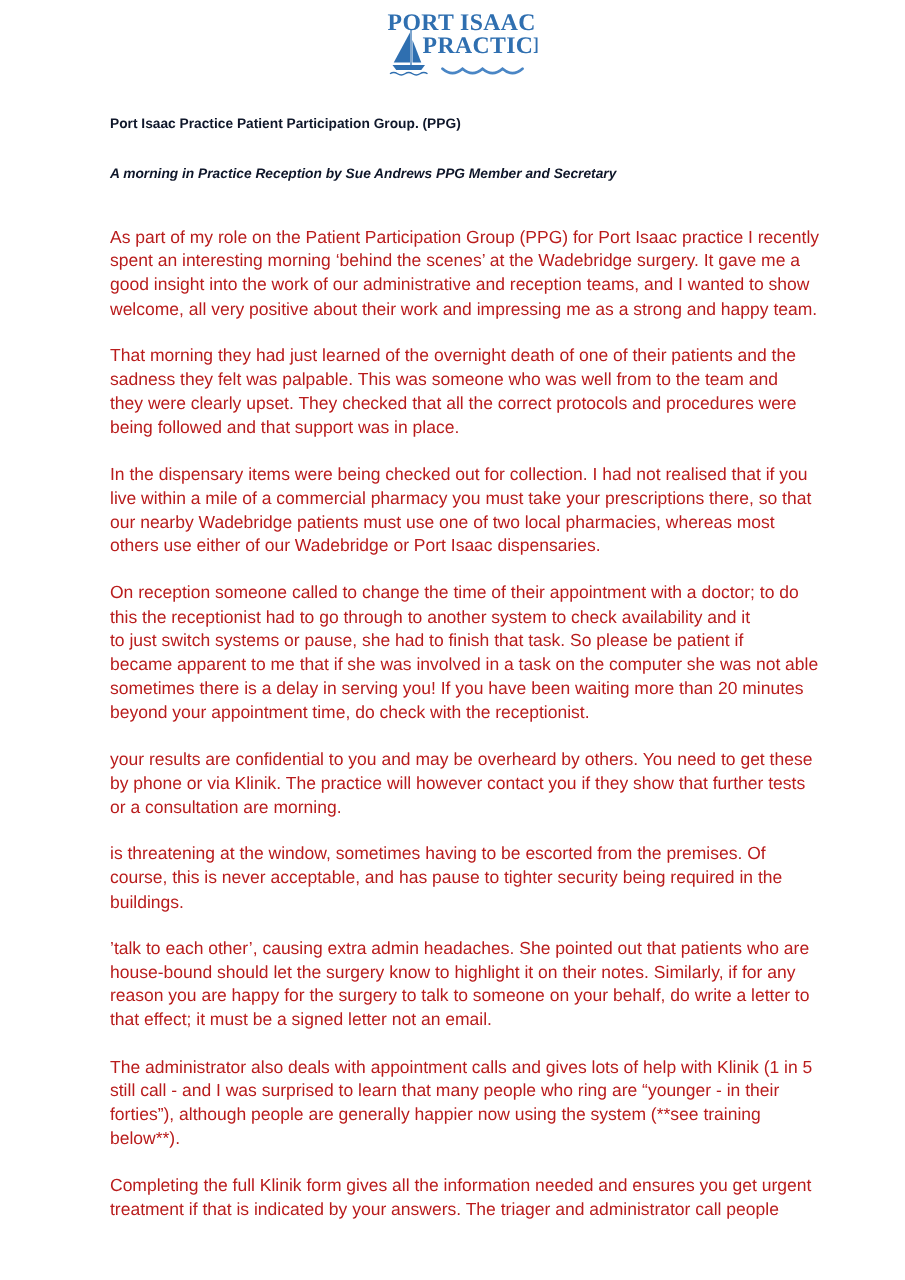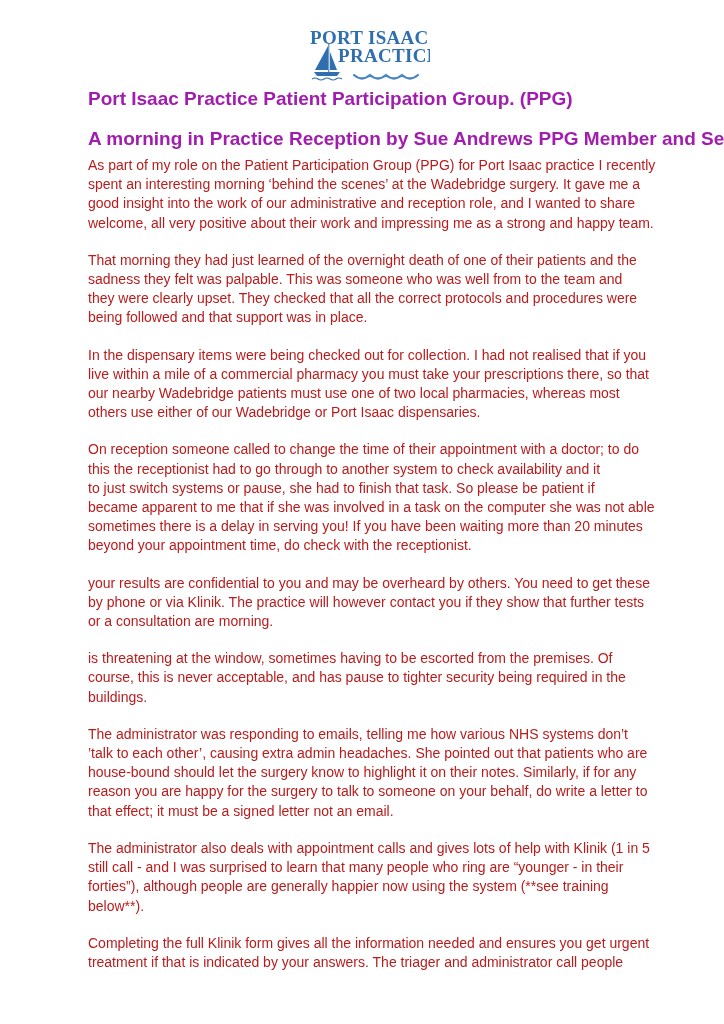--- a/index.html
+++ b/index.html
@@ -11,41 +11,41 @@
       width: 724px;
       height: 1024px;
       position: relative;
       overflow: hidden;
       font-family: "Liberation Sans", sans-serif;
       color: #1a1a1a;
     }
     .logo {
       position: absolute;
       left: 302px;
-      top: 24px;
+      top: 4px;
       width: 128px;
       height: 62px;
     }
     .logo svg { display: block; }
     .page {
       position: absolute;
       left: 88px;
       top: 90px;
       width: 560px;
     }
     .heading {
       font-weight: bold;
-      font-size: 19px;
+      font-size: 11px;
       line-height: 18px;
       margin: 0;
       white-space: nowrap;
-      color: #a21caf;
+      color: #0f172a;
     }
     .heading.h1 { margin-bottom: 22px; }
-    .heading.h2 { margin-bottom: 8px; }
+    .heading.h2 { margin-bottom: 32px; font-style: italic; }
     .para {
       font-size: 14px;
       line-height: 19.2px;
       margin: 0 0 18px 0;
       color: #b91c1c;
     }
     .line {
       display: block;
       white-space: nowrap;
     }
@@ -68,21 +68,21 @@
   </svg>
 </div>
 
 <div class="page">
   <h1 class="heading h1">Port Isaac Practice Patient Participation Group. (PPG)</h1>
   <h2 class="heading h2">A morning in Practice Reception  by Sue Andrews PPG Member and Secretary</h2>
   <div id="paragraphs">
       <p class="para">
         <span class="line">As part of my role on the Patient Participation Group (PPG) for Port Isaac practice I recently</span>
         <span class="line">spent an interesting morning ‘behind the scenes’ at the Wadebridge surgery.  It gave me a</span>
-        <span class="line">good insight into the work of our administrative and reception role, and I wanted to share</span>
+        <span class="line">good insight into the work of our administrative and reception teams, and I wanted to show</span>
         <span class="line">welcome, all very positive about their work and impressing me as a strong and happy team.</span>
       </p>
       <p class="para">
         <span class="line">That morning they had just learned of the overnight death of one of their patients and the</span>
         <span class="line">sadness they felt was palpable.  This was someone who was well from to the team and</span>
         <span class="line">they were clearly upset.  They checked that all the correct protocols and procedures were</span>
         <span class="line">being followed and that support was in place.</span>
       </p>
       <p class="para">
         <span class="line">In the dispensary items were being checked out for collection.  I had not realised that if you</span>
@@ -102,21 +102,20 @@
         <span class="line">your results are confidential to you and may be overheard by others.  You need to get these</span>
         <span class="line">by phone or via Klinik.  The practice will however contact you if they show that further tests</span>
         <span class="line">or a consultation are morning.</span>
       </p>
       <p class="para">
         <span class="line">is threatening at the window, sometimes having to be escorted from the premises.  Of</span>
         <span class="line">course, this is never acceptable, and has pause to tighter security being required in the</span>
         <span class="line">buildings.</span>
       </p>
       <p class="para">
-        <span class="line">The administrator was responding to emails, telling me how various NHS systems don’t</span>
         <span class="line">’talk to each other’, causing extra admin headaches.  She pointed out that patients who are</span>
         <span class="line">house-bound should let the surgery know to highlight it on their notes.  Similarly, if for any</span>
         <span class="line">reason you are happy for the surgery to talk to someone on your behalf, do write a letter to</span>
         <span class="line">that effect; it must be a signed letter not an email.</span>
       </p>
       <p class="para">
         <span class="line">The administrator also deals with appointment calls and gives lots of help with Klinik (1 in 5</span>
         <span class="line">still call - and  I was surprised to learn that many people who ring are “younger - in their</span>
         <span class="line">forties”), although people are generally happier now using the system (**see training</span>
         <span class="line">below**).</span>

